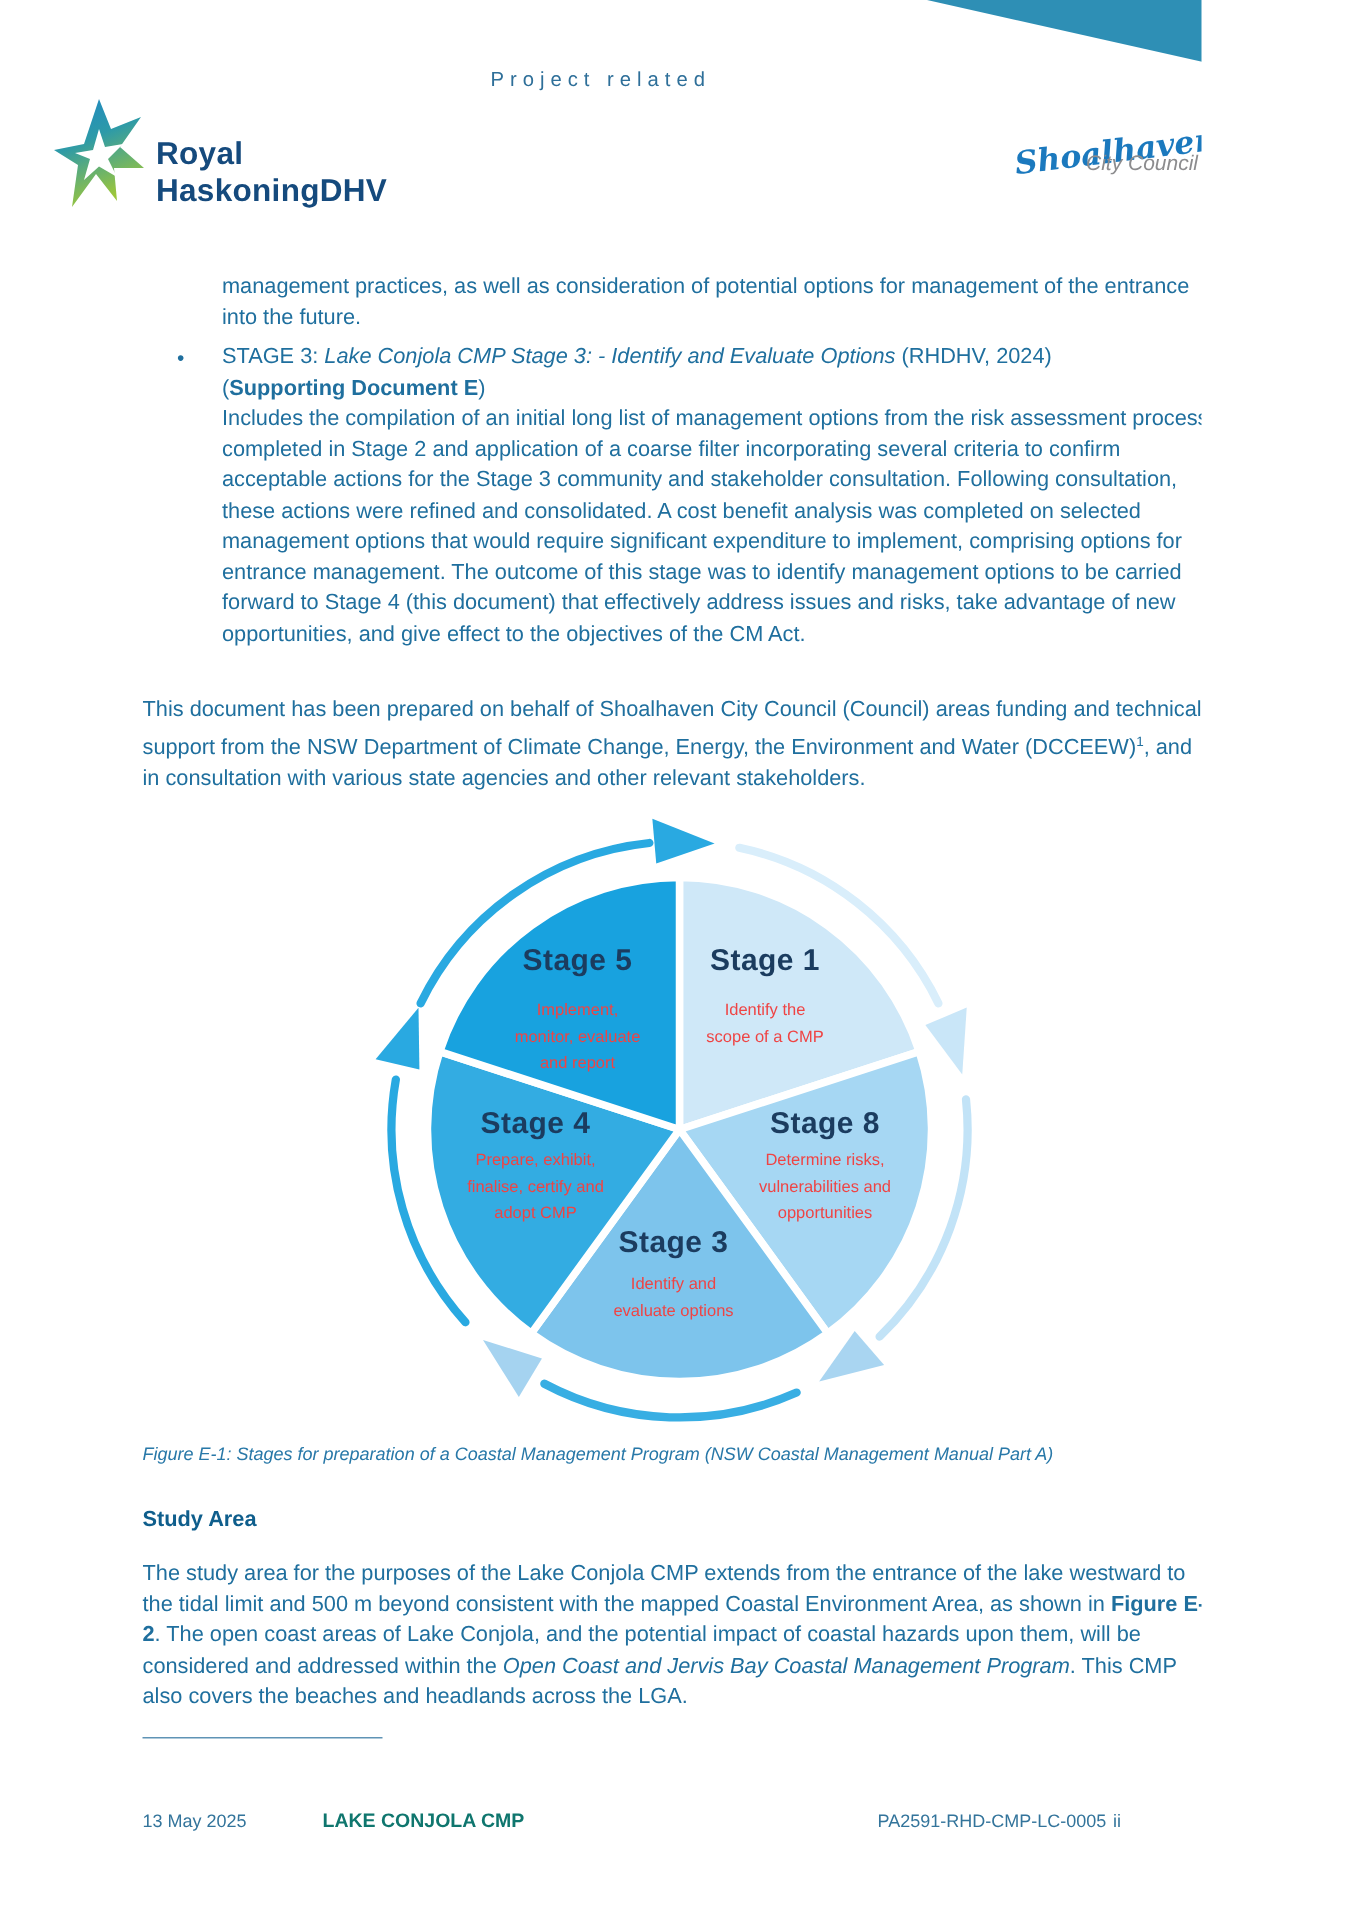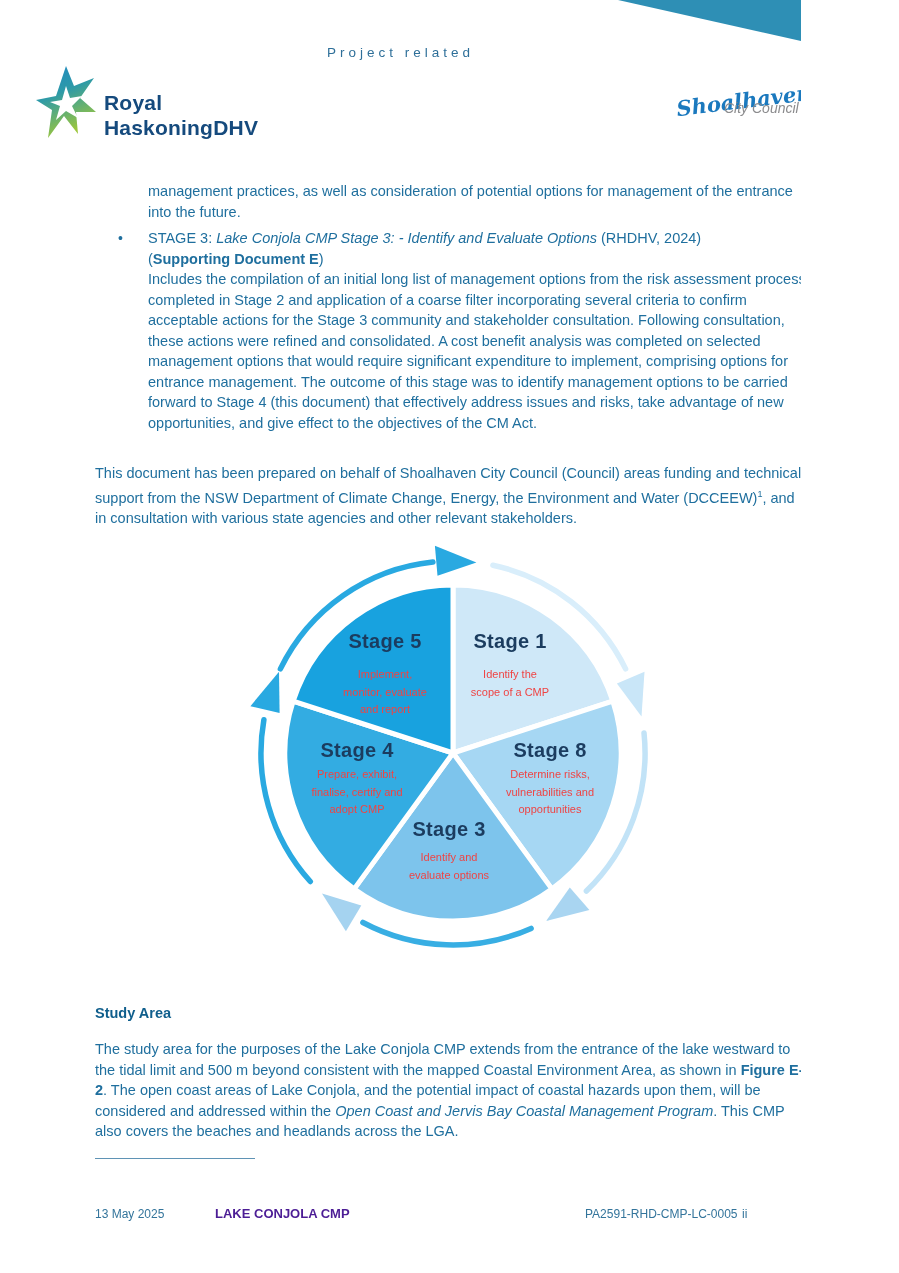--- a/index.html
+++ b/index.html
@@ -40,21 +40,21 @@
         font-size:12px;color:#2878a8;}
   .section-heading{position:absolute;top:1005px;left:95px;font-size:14.5px;font-weight:bold;color:#0f5e8c;}
   .study-par{position:absolute;top:1039px;left:95px;width:716px;}
   .study-par p{margin:0;}
   
   .footnote-rule{position:absolute;top:1158px;left:95px;width:160px;border-top:1px solid #5f93b5;}
   .footnote{position:absolute;top:1164px;left:95px;width:620px;font-style:italic;
         font-size:12px;color:#2878a8;}
   .footer{position:absolute;top:1207px;left:0;width:100%;font-size:12px;color:#33749b;}
   .footer-date{position:absolute;left:95px;top:0;}
-  .footer-title{position:absolute;left:215px;top:-1px;font-size:13px;font-weight:bold;color:#4c1d95;}
+  .footer-title{position:absolute;left:215px;top:-1px;font-size:13px;font-weight:bold;color:#0f766e;}
   .footer-number{position:absolute;left:585px;top:0;}
   .footer-page{position:absolute;left:742px;top:0;}
   b{font-weight:bold;} i{font-style:italic;}
 </style>
 </head>
 <body>
 
 <div class="page">
 
   <svg class="corner-svg" viewBox="0 0 899 130">
@@ -144,20 +144,21 @@
     <div class="stage-label" style="left:119px;top:210px;"><span class="stage-title">Stage 4</span></div>
     <div class="stage-desc" style="left:119px;top:252px;">Prepare, exhibit,
 finalise, certify and
 adopt CMP</div>
     <div class="stage-label" style="left:147px;top:101px;"><span class="stage-title">Stage 5</span></div>
     <div class="stage-desc" style="left:147px;top:152px;">Implement,
 monitor, evaluate
 and report</div>
   </div>
 
+  <div class="figure-caption">Figure E-1: Stages for preparation of a Coastal Management Program (NSW Coastal Management Manual Part A)</div>
 
   <div class="section-heading">Study Area</div>
   <div class="study-par bodytext">
     <p><span>The study area for the purposes of the Lake Conjola CMP extends from the entrance of the lake westward to the tidal limit and 500 m beyond consistent with the mapped Coastal Environment Area, as shown in </span><b>Figure E-2</b><span>.  The open coast areas of Lake Conjola, and the potential impact of coastal hazards upon them, will be considered and addressed within the </span><i>Open Coast and Jervis Bay Coastal Management Program</i><span>. This CMP also covers the beaches and headlands across the LGA.</span></p>
   </div>
 
   <div class="footnote-rule"></div>
 
   <div class="footer">
     <span class="footer-date">13 May 2025</span>

